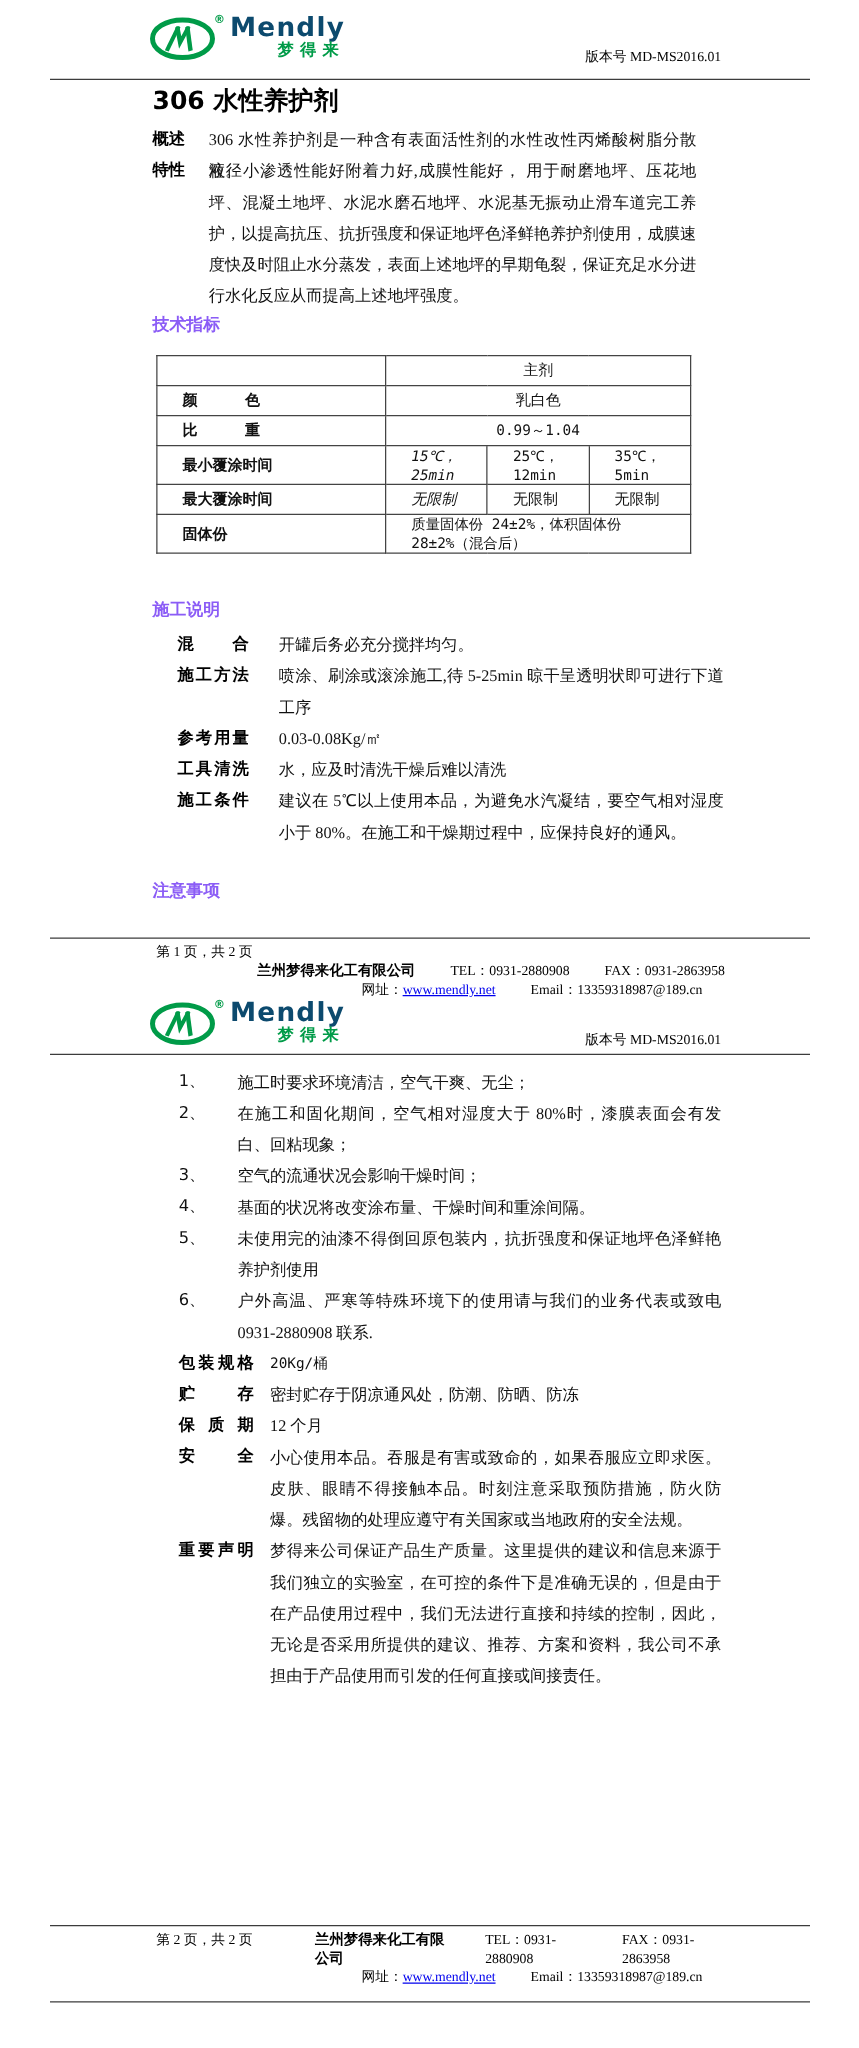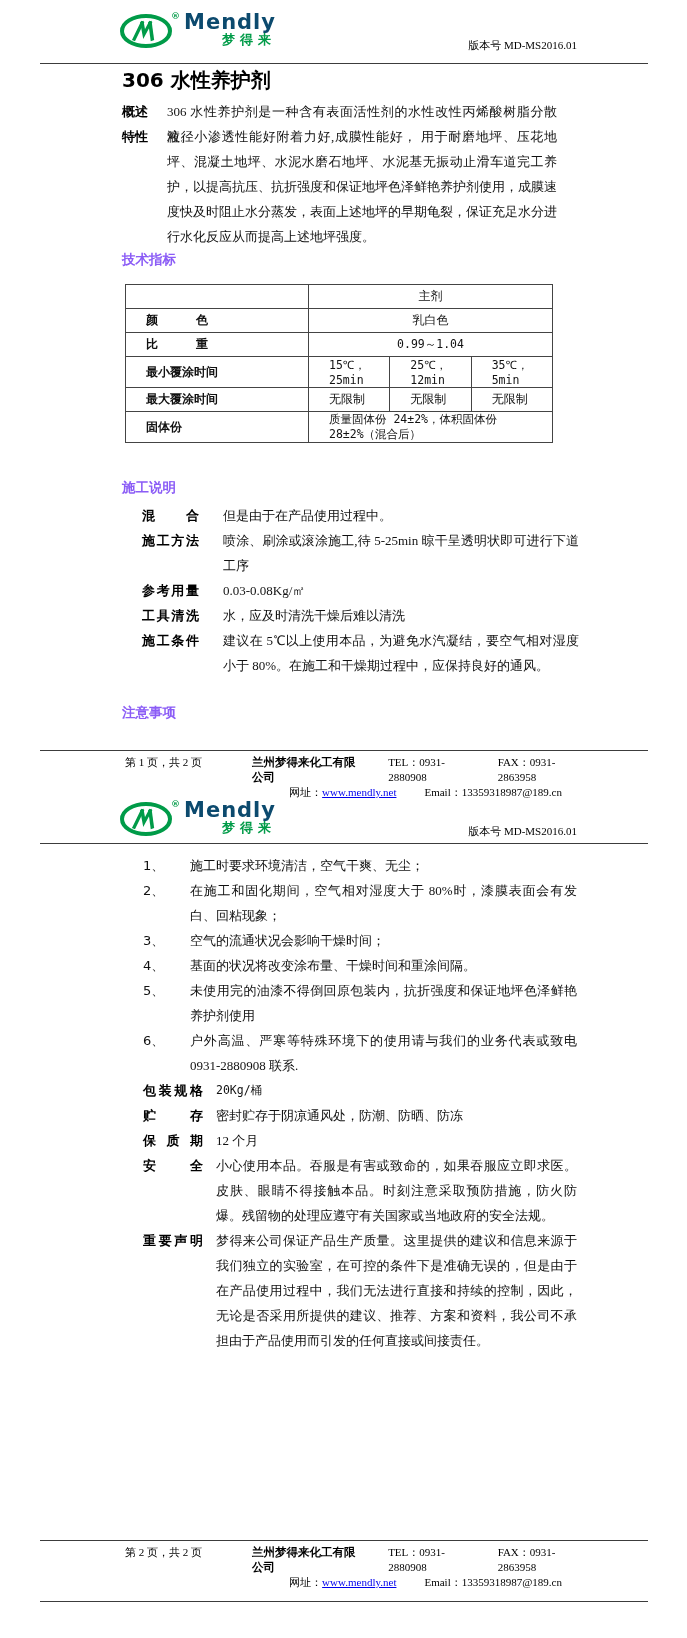--- a/index.html
+++ b/index.html
@@ -32,21 +32,21 @@
   .lbl-4{width:57px;margin-right:24px;text-align:justify;text-align-last:justify;}
   .lbl-p2{width:60px;margin-right:13px;text-align:justify;text-align-last:justify;}
   .rtext{flex:1;text-align:justify;}
 
   .body-block{line-height:25px;margin-left:20px;}
 
   
   table.tech{border-collapse:collapse;table-layout:fixed;width:428px;font-size:12px;}
   table.tech td{border:1px solid #444;height:23px;padding:0 20px;vertical-align:middle;}
   td.c1{width:142px;font-family:"DejaVu Sans",sans-serif;font-weight:bold;}
-  td.c2{width:91px;}td.c3{width:99px;}td.c4{width:96px;}
+  td.c2{width:91px;font-style:italic;}td.c3{width:99px;}td.c4{width:96px;}
   .cellc{text-align:center;}
   .mono{font-family:"DejaVu Sans Mono",monospace;font-size:11.5px;}
   .tspread{display:inline-block;width:62px;text-align:justify;text-align-last:justify;}
   td.solidval{text-align:left;padding-left:8px;}
 
   
   .marker{flex:none;width:47px;font-family:"DejaVu Sans",sans-serif;}
 
   
   .footer{position:absolute;left:125px;width:455px;display:flex;font-size:11px;line-height:15px;color:#000;}
@@ -125,21 +125,21 @@
       <td colspan="3" class="solidval mono">质量固体份 24±2%，体积固体份 28±2%（混合后）</td>
     </tr>
   </tbody>
     </table>
 
   <div class="abs hd" style="left:122px;top:479px;">施工说明</div>
 
   <div class="abs body-block" style="left:122px;top:503px;width:437px;">
     <div class="row">
       <span class="lbl lbl-4">混 合</span>
-      <span class="rtext">但是由于在产品使用过程中。</span>
+      <span class="rtext">开罐后务必充分搅拌均匀。</span>
     </div>
     <div class="row">
       <span class="lbl lbl-4">施工方法</span>
       <span class="rtext">喷涂、刷涂或滚涂施工,待 5-25min 晾干呈透明状即可进行下道工序</span>
     </div>
     <div class="row">
       <span class="lbl lbl-4">参考用量</span>
       <span class="rtext">0.03-0.08Kg/㎡</span>
     </div>
     <div class="row">
@@ -148,21 +148,21 @@
     </div>
     <div class="row">
       <span class="lbl lbl-4">施工条件</span>
       <span class="rtext">建议在 5℃以上使用本品，为避免水汽凝结，要空气相对湿度小于 80%。在施工和干燥期过程中，应保持良好的通风。</span>
     </div>
   </div>
 
   <div class="abs hd" style="left:122px;top:704px;">注意事项</div>
 
   <div class="hr" style="top:750px;"></div>
-  <div class="footer" style="top:755px;">
+  <div class="footer" style="top:755px;flex-direction:column;">
     <div class="f-page">第 1 页，共 2 页</div>
     <div class="f-main">
       <div class="f-line">
         <span class="f-company">兰州梦得来化工有限公司</span>
         <span>TEL：0931-2880908</span>
         <span>FAX：0931-2863958</span>
       </div>
       <div class="f-line f-line2">
         <span><span>网址：</span><a href="#" class="weblink">www.mendly.net</a></span>
         <span>Email：13359318987@189.cn</span>

